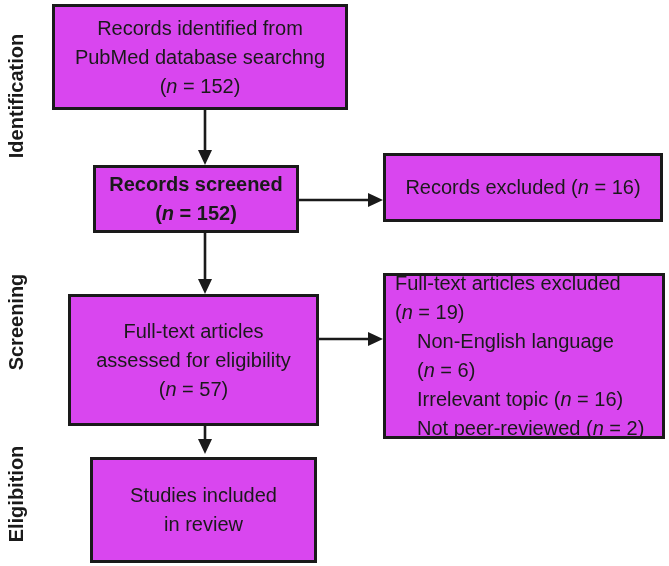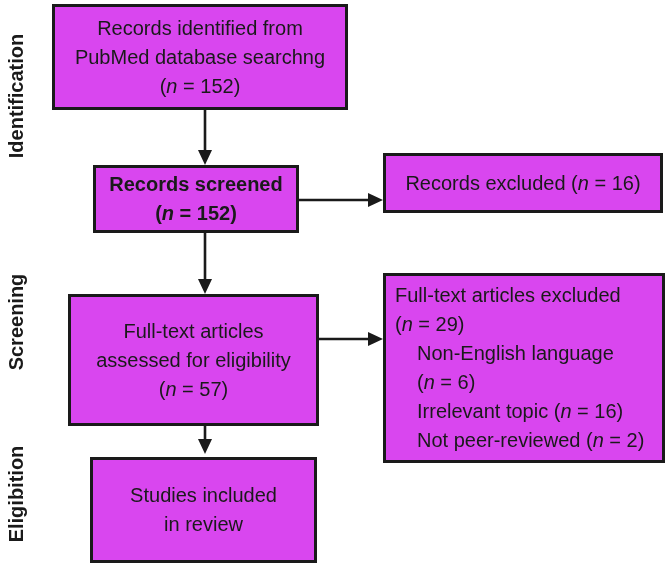--- a/index.html
+++ b/index.html
@@ -43,23 +43,23 @@
     width: 200px;
     text-align: center;
     font-weight: bold;
     font-size: 20px;
     line-height: 24px;
     transform: rotate(-90deg);
     white-space: nowrap;
   }
   #box-identified        { left: 52px;  top: 4px;   width: 296px; height: 106px; }
   #box-screened          { left: 93px;  top: 165px; width: 206px; height: 68px; font-weight: bold;  }
-  #box-records-excluded  { left: 383px; top: 153px; width: 280px; height: 60px;  }
+  #box-records-excluded  { left: 383px; top: 153px; width: 280px; height: 69px;  }
   #box-fulltext-assessed { left: 68px;  top: 294px; width: 251px; height: 132px; }
-  #box-fulltext-excluded { left: 383px; top: 273px; width: 282px; height: 190px; line-height: 29px; }
+  #box-fulltext-excluded { left: 383px; top: 273px; width: 282px; height: 166px; line-height: 29px; }
   #box-included          { left: 90px;  top: 457px; width: 227px; height: 106px; }
   #label-identification  { left: -84px; top: 84px;  }
   #label-screening       { left: -84px; top: 310px; }
   #label-eligibition     { left: -84px; top: 482px; }
 </style>
 </head>
 <body>
 
 <div class="stage">
 
@@ -100,21 +100,21 @@
   </div>
 
   <div class="box" id="box-fulltext-assessed">
     <div class="ln"><span>Full-text articles</span></div>
     <div class="ln"><span>assessed for eligibility</span></div>
     <div class="ln"><span>(</span><em>n</em><span> = 57)</span></div>
   </div>
 
   <div class="box left-align" id="box-fulltext-excluded">
     <div class="ln"><span>Full-text articles excluded</span></div>
-    <div class="ln"><span>(</span><em>n</em><span> = 29)</span></div>
+    <div class="ln"><span>(</span><em>n</em><span> = 19)</span></div>
     <div class="ln indent"><span>Non-English language</span></div>
     <div class="ln indent"><span>(</span><em>n</em><span> = 6)</span></div>
     <div class="ln indent"><span>Irrelevant topic (</span><em>n</em><span> = 16)</span></div>
     <div class="ln indent"><span>Not peer-reviewed (</span><em>n</em><span> = 2)</span></div>
   </div>
 
   <div class="box" id="box-included">
     <div class="ln"><span>Studies included</span></div>
     <div class="ln"><span>in review</span></div>
   </div>

